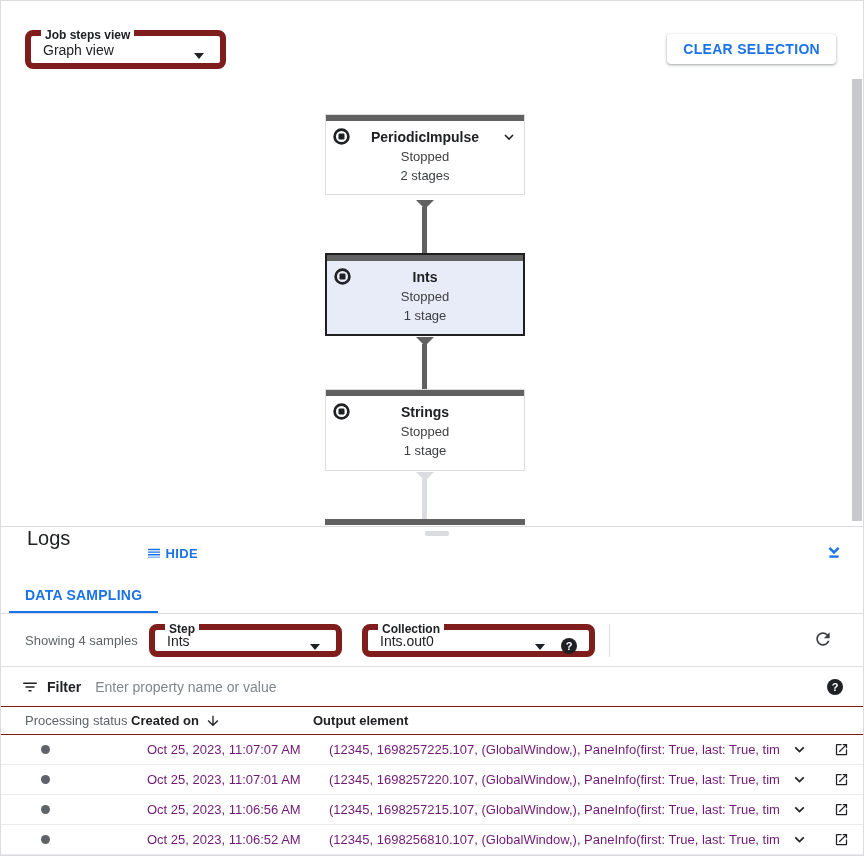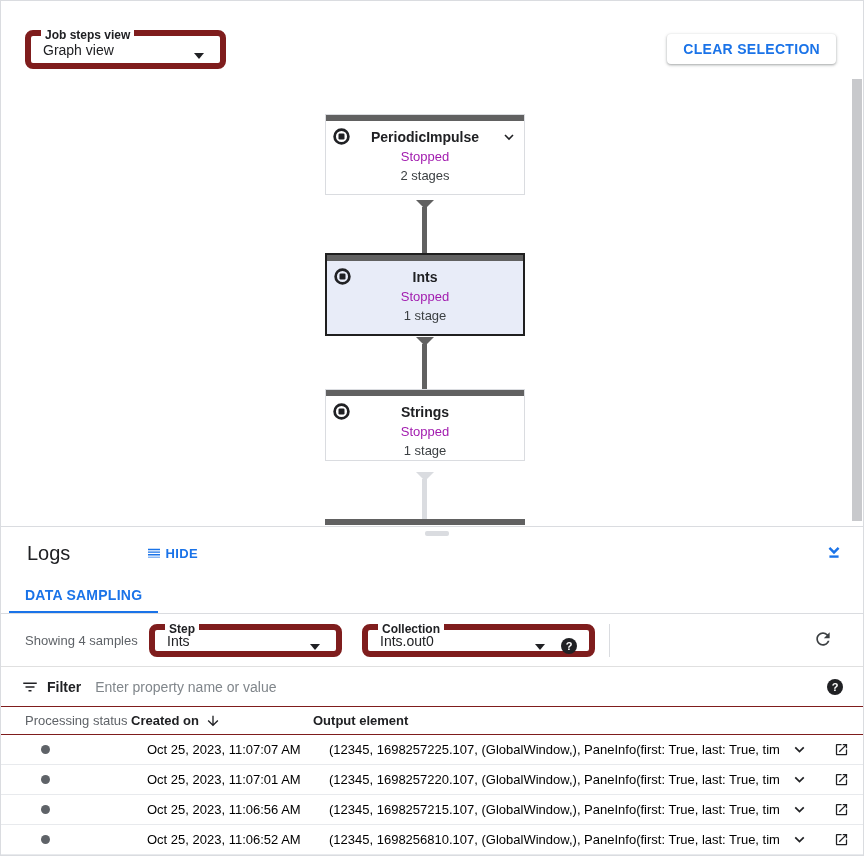--- a/index.html
+++ b/index.html
@@ -24,42 +24,42 @@
     background:#fff; border:none; border-radius:4px; color:#1a73e8; font-family:inherit;
     font-size:14px; font-weight:bold; letter-spacing:.3px; cursor:pointer;
     box-shadow:0 1px 2px 0 rgba(60,64,67,.30), 0 1px 3px 1px rgba(60,64,67,.15); }
 
   .node { position:absolute; left:324px; width:200px; background:#fff;
     border:1px solid #dadce0; cursor:pointer; text-align:center; }
   .node.selected { background:#e8ecf8; border:2px solid #1f1f1f; }
   .node-bar { height:6px; background:#616161; width:100%; }
   .node-head { display:grid; grid-template-columns:30px 1fr 30px; align-items:center; margin-top:6px; }
   .node-title { font-size:14px; font-weight:bold; color:#202124; }
-  .node-status { font-size:13px; color:#a21caf; margin-top:3px; }
+  .node-status { font-size:13px; color:#404040; margin-top:3px; }
   .node-stages { font-size:13px; color:#3c4043; margin-top:4px; }
   .icon-cell { display:flex; justify-content:center; align-items:center; }
 
   .edge-arrow { position:absolute; left:415px; width:0; height:0;
     border-left:9px solid transparent; border-right:9px solid transparent; }
   .edge-arrow.dark { border-top:9px solid #616161; }
   .edge-arrow.light { border-top:9px solid #dadce0; }
   .edge-line { position:absolute; left:421px; width:5px; }
   .edge-line.dark { background:#616161; }
   .edge-line.light { background:#dadce0; }
   .partial-bar { position:absolute; left:324px; top:518px; width:200px; height:6px; background:#616161; }
 
   .v-scrollbar { position:absolute; right:1px; top:78px; width:10px; height:442px; background:#c8c9cc; }
 
   
   .logs-panel { position:absolute; left:0; top:525px; width:862px; height:329px;
     background:#fff; border-top:1px solid #dadce0; }
   .drag-handle { position:absolute; left:424px; top:4px; width:24px; height:5px;
     background:#dadce0; border-radius:2px; cursor:ns-resize; }
 
-  .logs-header { position:relative; height:52px; display:flex; align-items:center; }
+  .logs-header { position:relative; height:52px; display:flex; }
   .logs-title { font-size:20px; color:#202124; margin-left:26px; }
   .hide-btn { display:flex; align-items:center; gap:3px; margin-left:76px; background:none;
     border:none; cursor:pointer; font-family:inherit; }
   .hide-btn span { color:#1a73e8; font-size:13px; font-weight:bold; letter-spacing:.4px; }
   .collapse-btn { position:absolute; right:18px; top:14px; background:none; border:none; cursor:pointer; }
 
   .tabs-row { height:35px; border-bottom:1px solid #dadce0; display:flex; padding-left:8px; }
   .tab { background:none; border:none; font-family:inherit; font-size:14px; font-weight:bold;
     letter-spacing:.25px; color:#5f6368; padding:0 16px; cursor:pointer; height:100%;
     border-bottom:2px solid transparent; }
@@ -86,21 +86,21 @@
     color:#202124; margin-left:14px; background:transparent; }
   .filter-input::placeholder { color:#80868b; }
   .filter-row .help-badge { margin-right:20px; }
 
   .table-grid { display:grid; grid-template-columns:106px 182px 1fr 40px 44px; align-items:center;
     padding-left:24px; }
   .thead { height:28px; border-bottom:1px solid #7f1d1d; font-size:13px; }
   .th-status { color:#5f6368; }
   .th-sort { color:#202124; font-weight:bold; display:flex; align-items:center; gap:6px; cursor:pointer; }
   .th-output { color:#202124; font-weight:bold; }
-  .trow { height:30px; border-bottom:1px solid #e8eaed; font-size:13px; color:#000000;padding-left:40px; }
+  .trow { height:30px; border-bottom:1px solid #e8eaed; font-size:13px; color:#701a75;padding-left:40px; }
   .dot { width:9px; height:9px; border-radius:50%; background:#5f6368; }
   .cell-output { white-space:nowrap; overflow:hidden; }
   .row-icon-btn { background:none; border:none; cursor:pointer; display:flex;
     align-items:center; justify-content:center; }
 </style>
 </head>
 <body>
 
 <div class="page">
 
@@ -149,21 +149,21 @@
         <span class="node-title">Ints</span>
         <span class="icon-cell"></span>
       </div>
       <div class="node-status">Stopped</div>
       <div class="node-stages">1 stage</div>
     </div>
 
     <div class="edge-arrow dark" style="top:336px;"></div>
     <div class="edge-line dark" style="top:343px; height:45px;"></div>
 
-    <div class="node" style="top:388px; height:72px;">
+    <div class="node" style="top:388px; height:82px;">
       <div class="node-bar"></div>
       <div class="node-head">
         <span class="icon-cell">
           <svg width="19" height="19" viewBox="0 0 24 24">
               <circle cx="12" cy="12" r="8.7" fill="none" stroke="#202124" stroke-width="3.4"></circle>
               <rect x="8.2" y="8.2" width="7.6" height="7.6" rx="1.5" fill="#202124"></rect>
             </svg>
         </span>
         <span class="node-title">Strings</span>
         <span class="icon-cell"></span>

